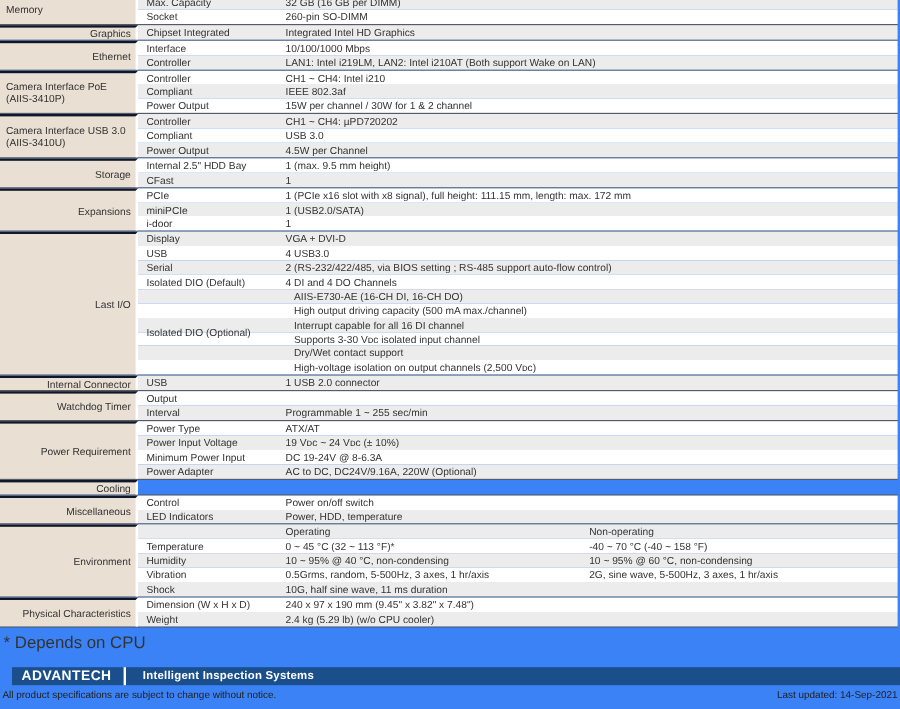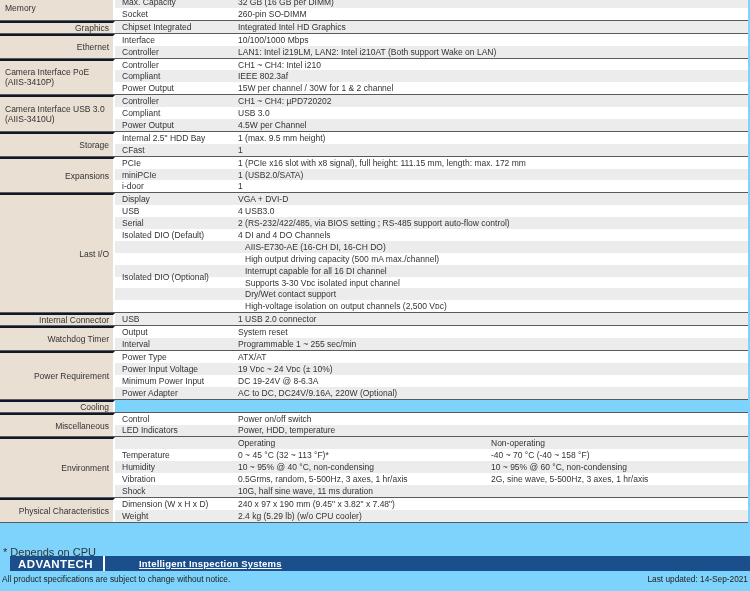--- a/index.html
+++ b/index.html
@@ -1,18 +1,18 @@
 <!DOCTYPE html>
 <html><head>
 <meta charset="utf-8">
 <style>
   * { margin:0; padding:0; box-sizing:border-box; }
   html,body { background:#fff; }
   body { font-family:"Liberation Sans", sans-serif; color:#333; }
-  .sheet { position:relative; width:750px; height:591px; background:#7dd3fc; overflow:hidden; }
+  .sheet { position:relative; width:750px; height:591px; background:#3b82f6; overflow:hidden; }
 
   .spec-table { position:absolute; top:-4px; left:0; width:748px; border-bottom:1px solid #5a5a5a; }
   .group { display:flex; border-top:1px solid #5a5a5a; }
   .group.first { border-top:none; }
   .cat {
     width:115px; flex-shrink:0; background:#e9dfd3; border-right:2px solid #fff;
     display:flex; align-items:center; padding:0 4px 0 5px;
     font-size:8.5px; line-height:10px;
   }
   .group:not(.first) .cat { border-top:2px solid #0f172a;justify-content:flex-end; }
@@ -23,32 +23,32 @@
   .attr { width:119px; padding-left:7px; flex-shrink:0; overflow:hidden; }
   .val  { flex:1; padding-left:4px; overflow:hidden; }
   .val-op { width:253px; padding-left:4px; flex-shrink:0; overflow:hidden; }
   .spacer { width:126px; flex-shrink:0; }
   .dio { position:relative; }
   .dio-label {
     position:absolute; left:0; top:0; height:100%; width:126px;
     display:flex; align-items:center; padding-left:7px; font-size:8.5px;
   }
 
-  .footnote { position:absolute; left:3px; top:527px; font-size:11px; color:#333;margin-top:19px; }
+  .footnote { position:absolute; left:3px; top:527px; font-size:14px; color:#333; }
 
   .brandbar {
     position:absolute; left:10px; right:0; top:556px; height:15px;
     background:#1a4f8c; display:flex; align-items:center;
   }
   .brand-logo {
     width:93px; padding-left:8px; color:#fff; font-weight:bold;
     font-size:11.5px; letter-spacing:0.4px; flex-shrink:0;
   }
   .bar-divider { width:2px; height:15px; background:#fff; flex-shrink:0; }
-  .series-title { color:#fff; font-weight:bold; font-size:9.5px; margin-left:34px; letter-spacing:0.2px;text-decoration:underline; }
+  .series-title { color:#fff; font-weight:bold; font-size:9.5px; margin-left:14px; letter-spacing:0.2px; }
 
   .bottom-line {
     position:absolute; left:2px; right:2px; top:574px;
     display:flex; justify-content:space-between; font-size:8.3px; color:#222;
   }
 </style>
 </head>
 <body>
 
 <div class="sheet">
@@ -238,21 +238,20 @@
       </div>
     </div>
 
     <div class="group">
       <div class="cat">
           <span>Watchdog Timer</span>
         </div>
       <div class="rows">
         <div class="line w">
             <span class="attr">Output</span>
-            <span class="val">System reset</span>
           </div>
         <div class="line g">
             <span class="attr">Interval</span>
             <span class="val">Programmable 1 ~ 255 sec/min</span>
           </div>
       </div>
     </div>
 
     <div class="group">
       <div class="cat">

